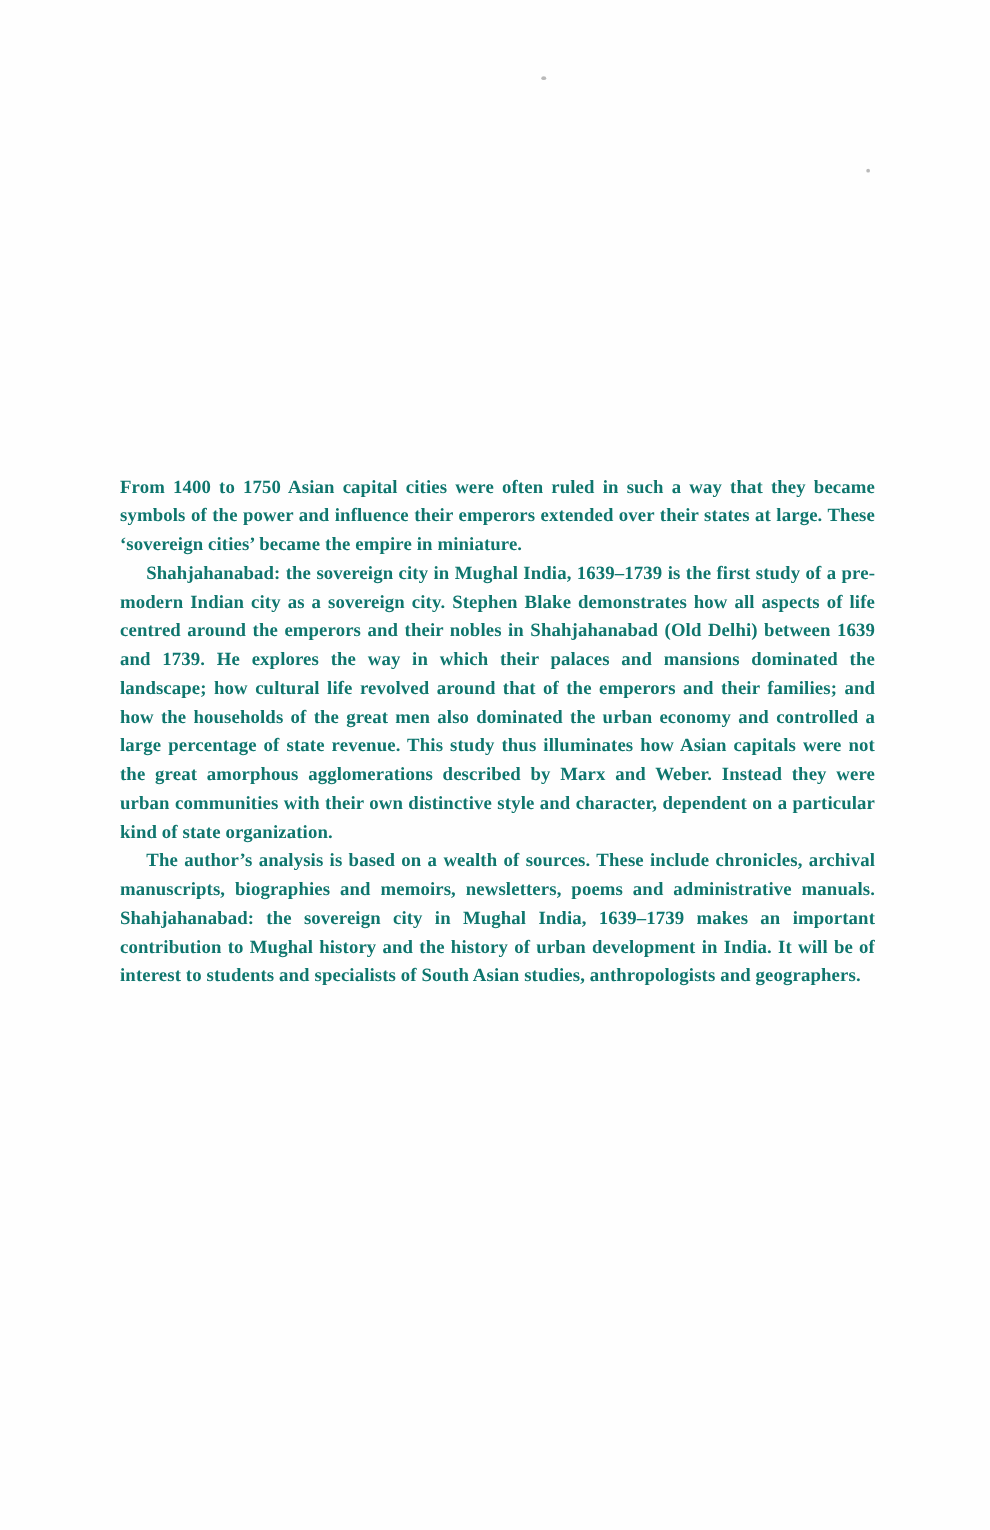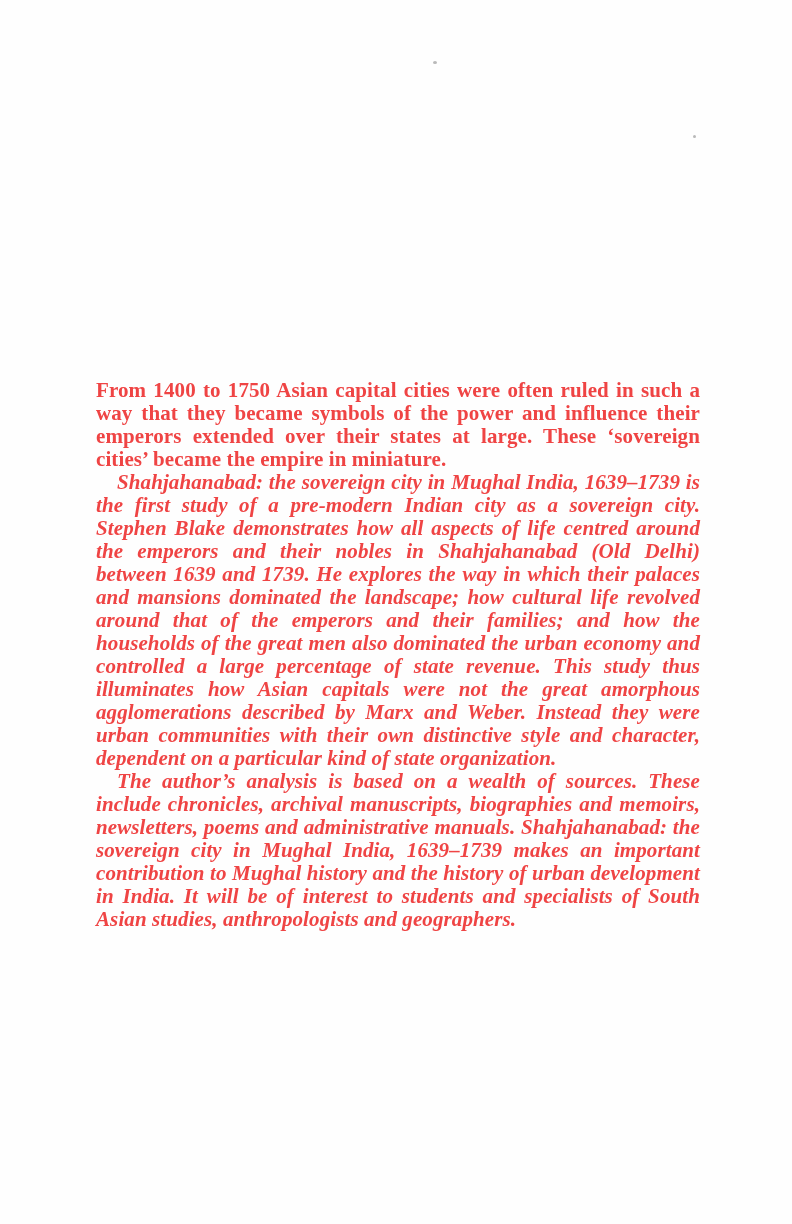--- a/index.html
+++ b/index.html
@@ -12,34 +12,33 @@
     height: 1224px;
     background: #fefefe;
     overflow: hidden;
     font-family: "Liberation Serif", "DejaVu Serif", serif;
   }
   .text-block {
     position: absolute;
     left: 96px;
     top: 379px;
     width: 604px;
-    color: #ef4444;
-    font-size: 21px;
+    color: #0f766e;
+    font-size: 15px;
     line-height: 23px;
     font-weight: 600;
     letter-spacing: 0.1px;
   }
   .text-block p {
     margin: 0;
     text-align: justify;
     text-justify: inter-word;
   }
   .text-block p.indent {
     text-indent: 21px;
-    font-style: italic;
   }
   .speck {
     position: absolute;
     background: #b9b9b9;
     border-radius: 50%;
   }
   .speck-1 {
     left: 433px;
     top: 61px;
     width: 4px;

